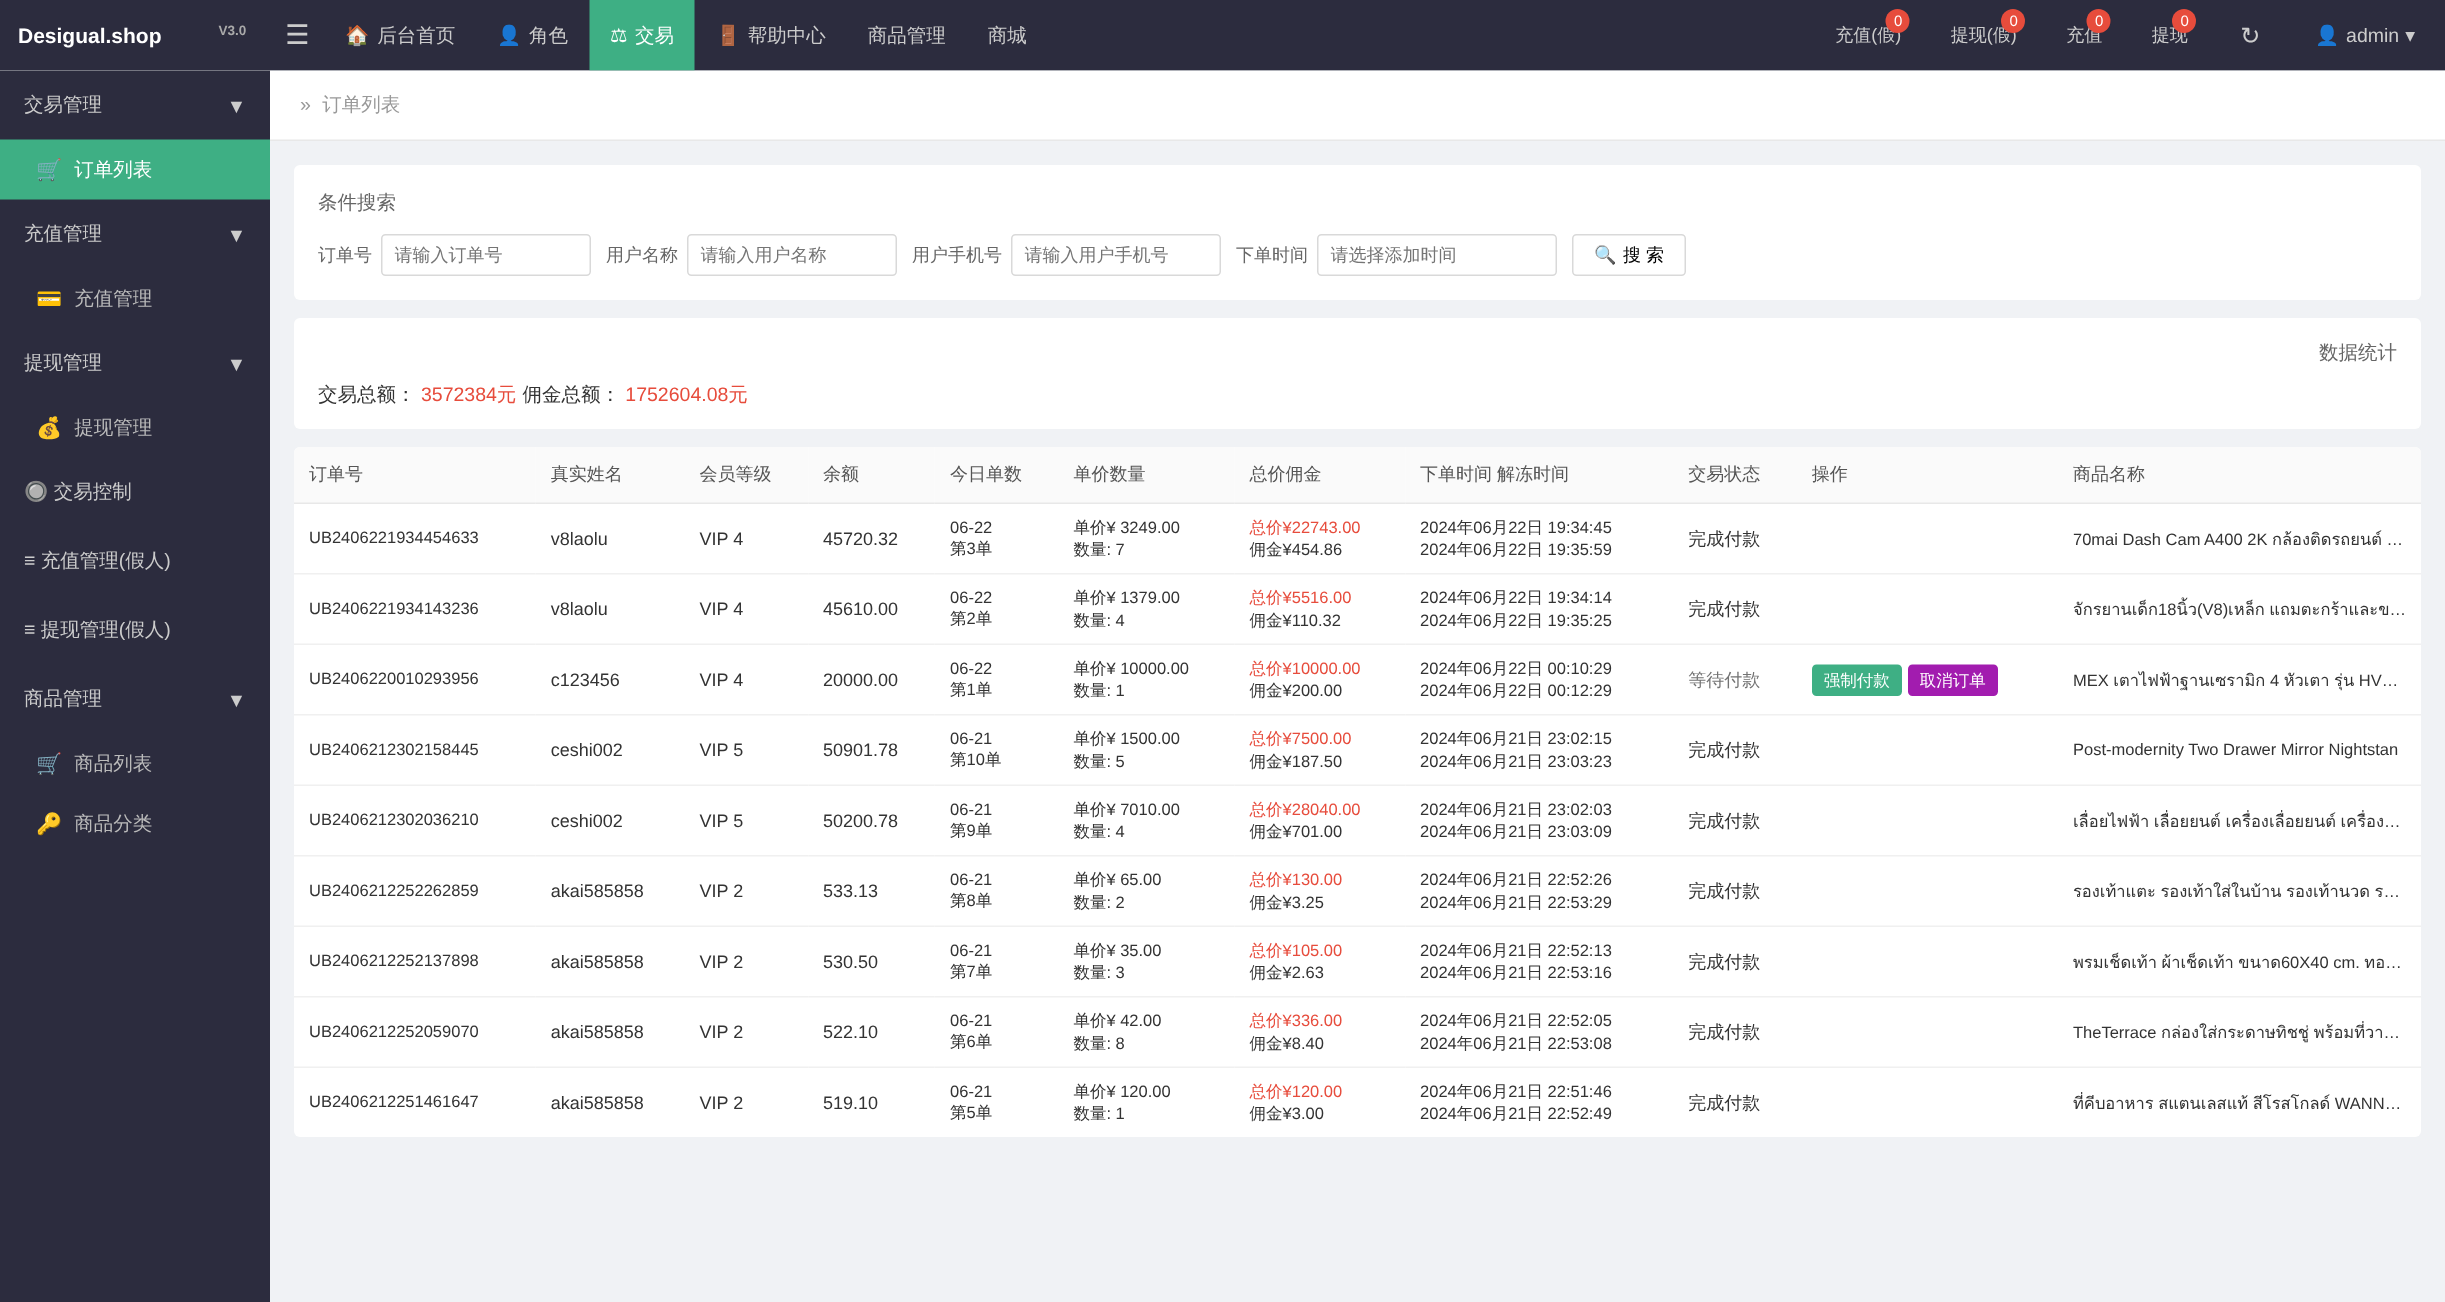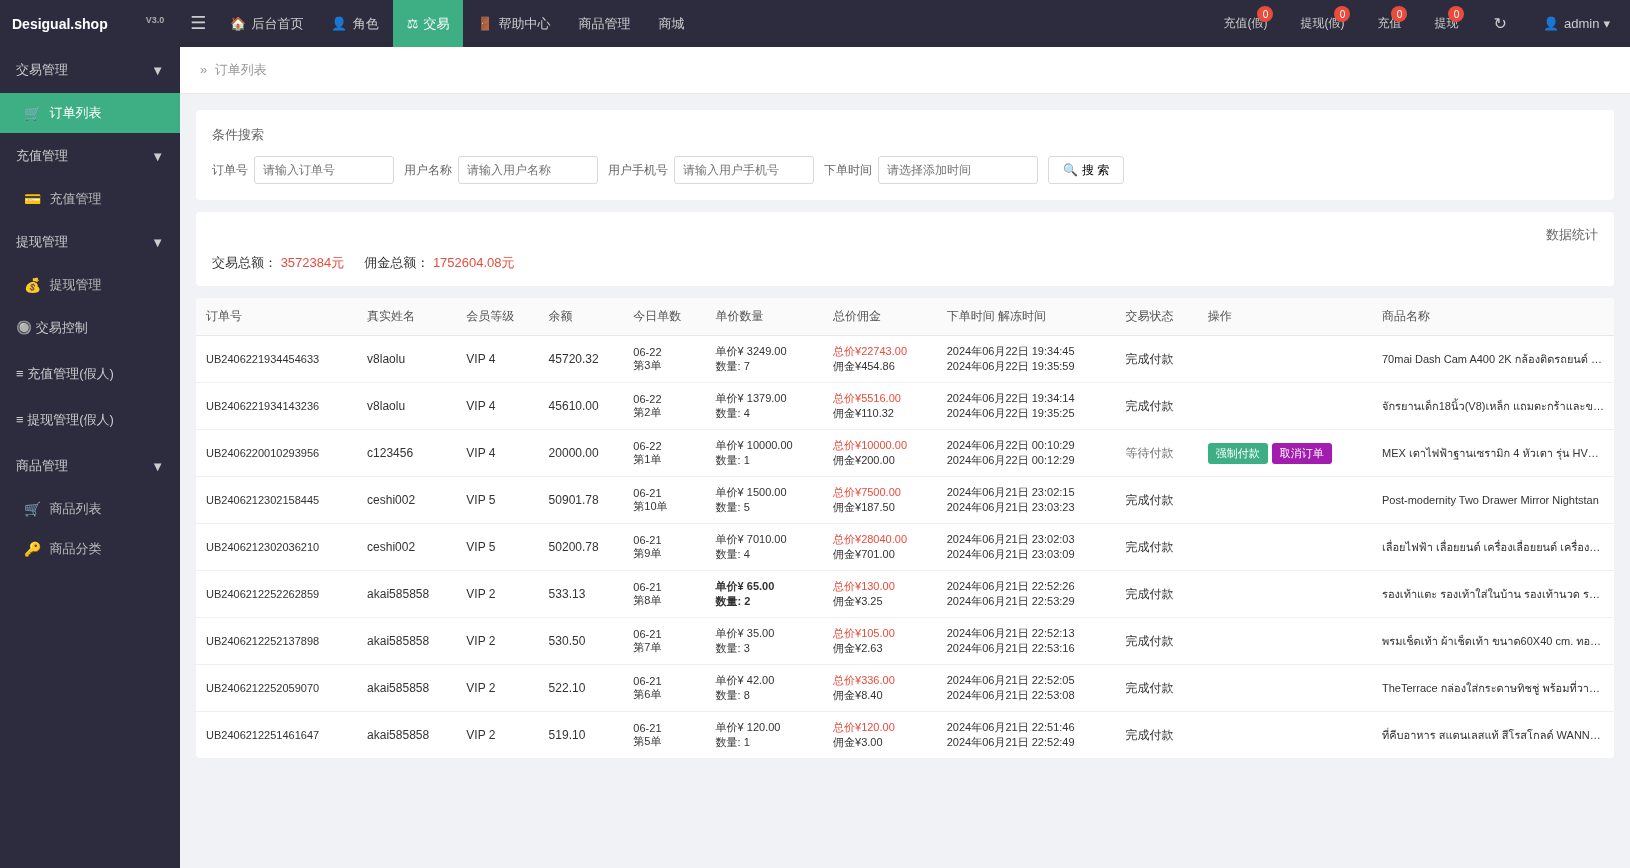--- a/index.html
+++ b/index.html
@@ -99,21 +99,21 @@
     .search-btn {
       background: #fff; border: 1px solid #d9d9d9; border-radius: 3px;
       padding: 5px 14px; font-size: 12px; cursor: pointer; display: flex; align-items: center; gap: 4px; height: 28px;
     }
 
     
     .stats-card {
       background: #fff; border-radius: 4px; padding: 14px 16px; margin-bottom: 12px;
     }
     .stats-title { font-size: 13px; color: #666; margin-bottom: 10px; font-weight: 500; text-align: right; }
-    .stats-row { display: flex; gap: 20px; }
+    .stats-row { display: flex; gap: 4px; }
     .stat-item { font-size: 13px; }
     .stat-label { color: #333; }
     .stat-value { color: #e74c3c; font-weight: 500; }
 
     
     .table-card { background: #fff; border-radius: 4px; overflow: hidden; }
     table { width: 100%; border-collapse: collapse; font-size: 12px; }
     thead tr { background: #fafafa; }
     th {
       padding: 10px 10px; text-align: left; color: #555; font-weight: 500;
@@ -409,21 +409,21 @@
     <td class="status-complete">完成付款</td>
     <td></td>
     <td class="product-name" style="max-width:200px;overflow:hidden;text-overflow:ellipsis;white-space:nowrap;font-size:11px;" title="เลื่อยไฟฟ้า เลื่อยยนต์ เครื่องเลื่อยยนต์ เครื่องตัดไม้">เลื่อยไฟฟ้า เลื่อยยนต์ เครื่องเลื่อยยนต์ เครื่องตัดไม้</td>
   </tr>
               <tr>
     <td style="font-size:11px;">UB2406212252262859</td>
     <td>akai585858</td>
     <td>VIP 2</td>
     <td>533.13</td>
     <td style="white-space:nowrap;font-size:11px;">06-21<br>第8单</td>
-    <td style="white-space:nowrap;font-size:11px;font-weight:bold;">单价¥ 65.00<br>数量: 2</td>
+    <td style="white-space:nowrap;font-size:11px;">单价¥ 65.00<br>数量: 2</td>
     <td style="font-size:11px;">
       <div class="text-red">总价¥130.00</div>
       <div>佣金¥3.25</div>
     </td>
     <td style="font-size:11px;white-space:nowrap;">
       <div>2024年06月21日 22:52:26</div>
       <div>2024年06月21日 22:53:29</div>
     </td>
     <td class="status-complete">完成付款</td>
     <td></td>

